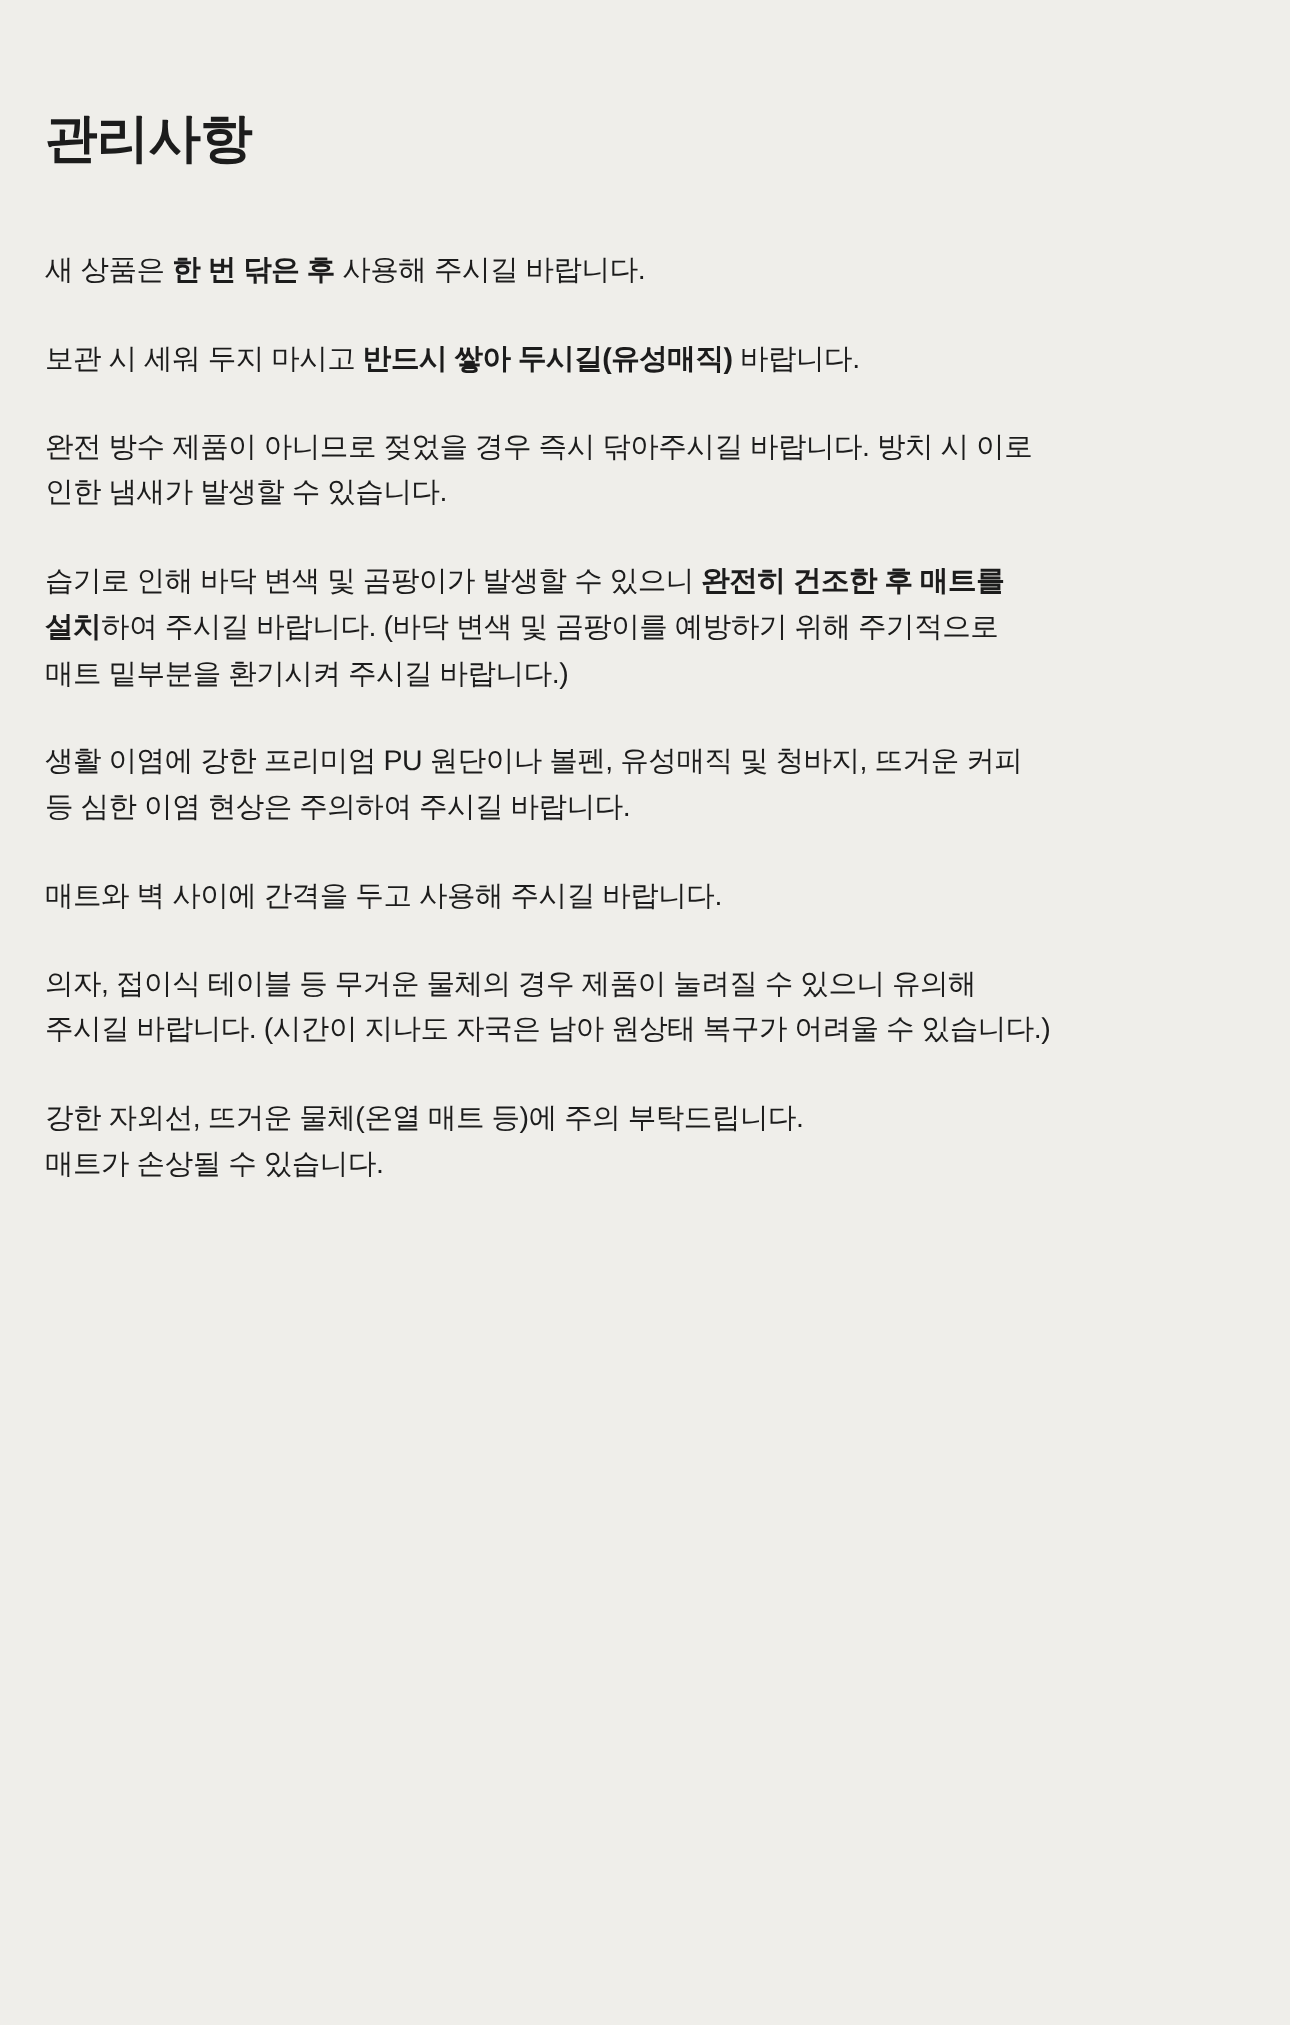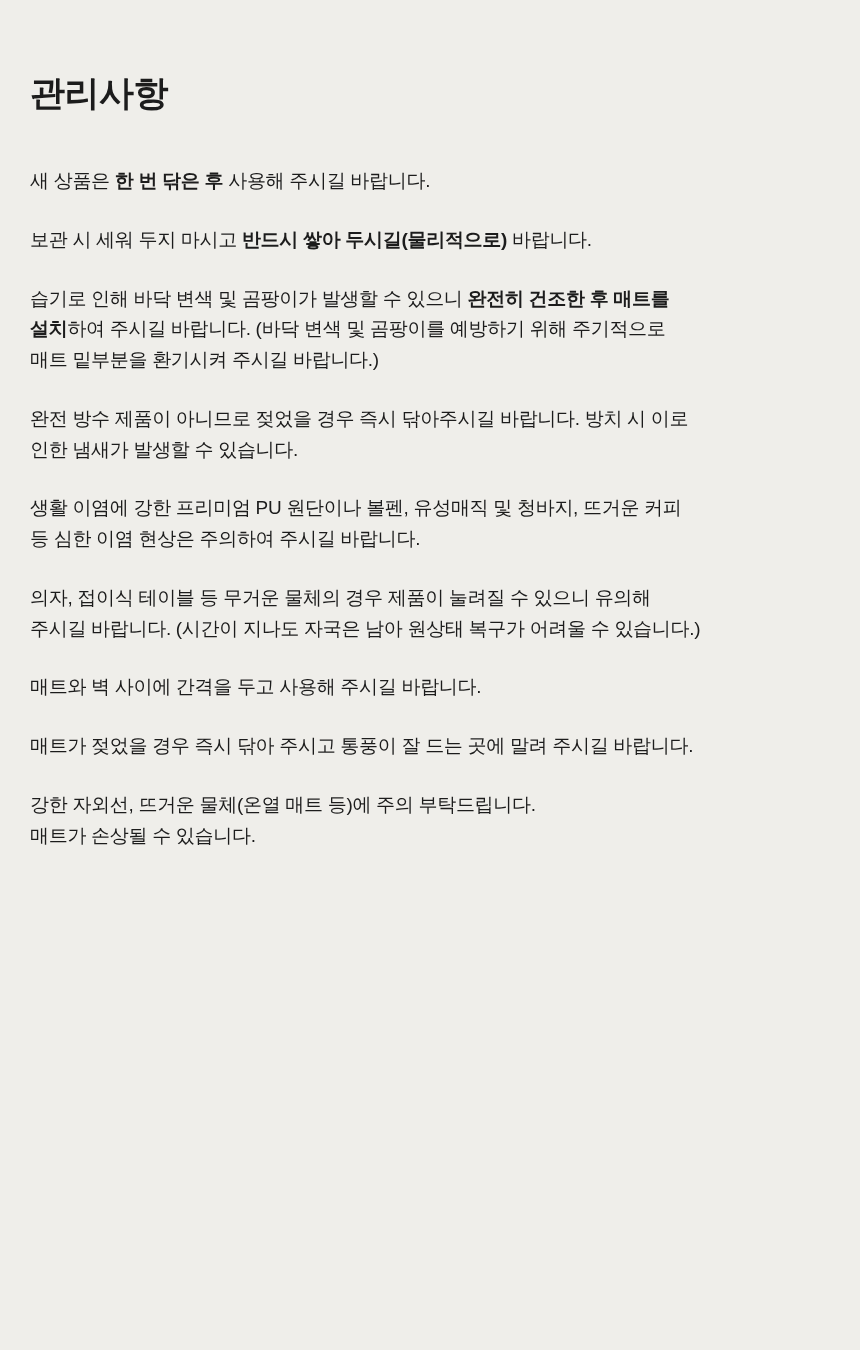--- a/index.html
+++ b/index.html
@@ -46,22 +46,21 @@
     font-weight: bold;
   }
 </style>
 </head>
 <body>
 
 <div class="page">
   <h1 class="doc-title">관리사항</h1>
   <div class="notes">
       <p class="note"><span>새 상품은 </span><b>한 번 닦은 후</b><span> 사용해 주시길 바랍니다.</span></p>
-      <p class="note"><span>보관 시 세워 두지 마시고 </span><b>반드시 쌓아 두시길(물리적으로)</b><span> 바랍니다.</span></p>
+      <p class="note"><span>보관 시 세워 두지 마시고 </span><b>반드시 쌓아 두시길(유성매직)</b><span> 바랍니다.</span></p>
+      <p class="note"><span>완전 방수 제품이 아니므로 젖었을 경우 즉시 닦아주시길 바랍니다. 방치 시 이로 인한 냄새가 발생할 수 있습니다.</span></p>
       <p class="note"><span>습기로 인해 바닥 변색 및 곰팡이가 발생할 수 있으니 </span><b>완전히 건조한 후 매트를 설치</b><span>하여 주시길 바랍니다. (바닥 변색 및 곰팡이를 예방하기 위해 주기적으로 매트 밑부분을 환기시켜 주시길 바랍니다.)</span></p>
-      <p class="note"><span>완전 방수 제품이 아니므로 젖었을 경우 즉시 닦아주시길 바랍니다. 방치 시 이로 인한 냄새가 발생할 수 있습니다.</span></p>
       <p class="note"><span>생활 이염에 강한 프리미엄 PU 원단이나 볼펜, 유성매직 및 청바지, 뜨거운 커피 등 심한 이염 현상은 주의하여 주시길 바랍니다.</span></p>
+      <p class="note"><span>매트와 벽 사이에 간격을 두고 사용해 주시길 바랍니다.</span></p>
       <p class="note"><span>의자, 접이식 테이블 등 무거운 물체의 경우 제품이 눌려질 수 있으니 유의해 주시길 바랍니다. (시간이 지나도 자국은 남아 원상태 복구가 어려울 수 있습니다.)</span></p>
-      <p class="note"><span>매트와 벽 사이에 간격을 두고 사용해 주시길 바랍니다.</span></p>
-      <p class="note"><span>매트가 젖었을 경우 즉시 닦아 주시고 통풍이 잘 드는 곳에 말려 주시길 바랍니다.</span></p>
       <p class="note"><span>강한 자외선, 뜨거운 물체(온열 매트 등)에 주의 부탁드립니다.<br>매트가 손상될 수 있습니다.</span></p>
     </div>
 </div>
 
 </body></html>

